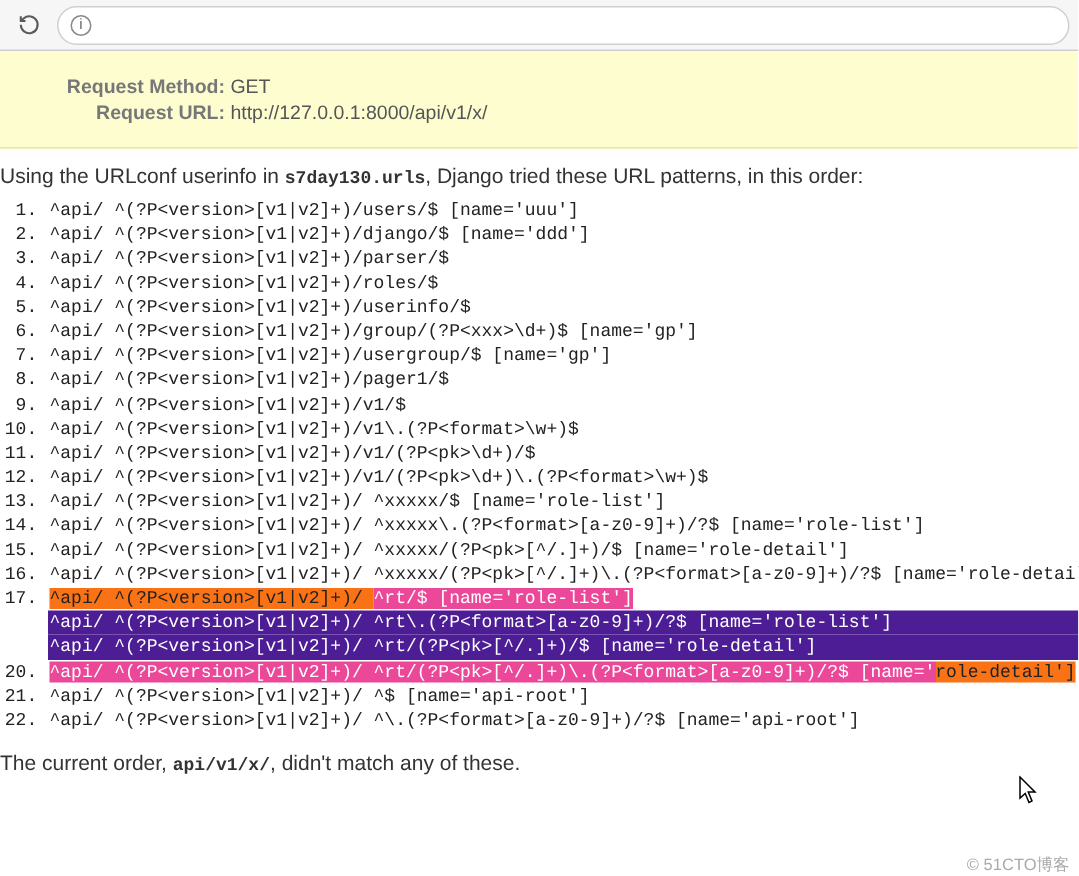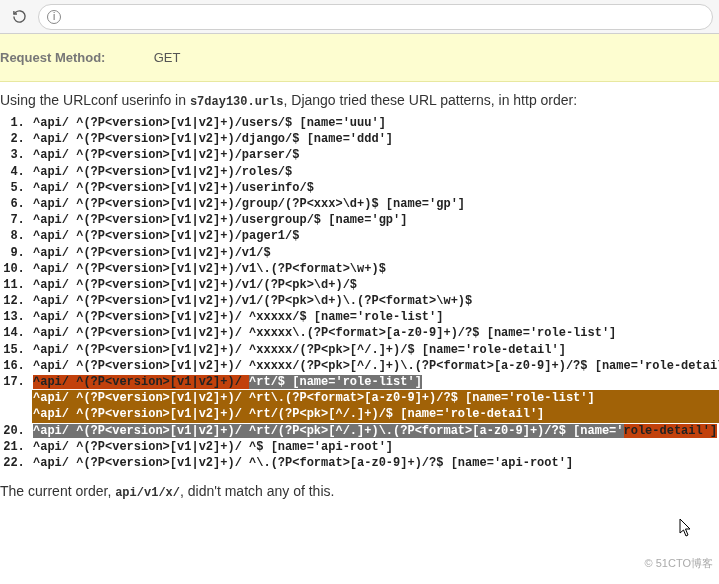--- a/index.html
+++ b/index.html
@@ -68,20 +68,21 @@
     color: #888;
   }
   .meta {
     font-size: 13px;
     color: #555;
   }
   .meta-row { margin: 2px 0; }
   .meta-lbl {
     display: inline-block;
     width: 150px;
+    text-align: right;
     font-weight: bold;
     color: #777;
   }
   .explain {
     font-size: 14px;
     color: #333;
     padding: 10px 0 4px 0;
     margin-left: -14px;
     padding-left: 14px;
   }
@@ -91,45 +92,45 @@
     font-weight: bold;
   }
   ol.patterns {
     margin: 2px 0 6px 10px;
     padding-left: 22px;
     font-family: "Courier New", Courier, monospace;
     font-size: 12px;
     line-height: 1.35;
     color: #222;
   }
-  ol.patterns li { padding: 0 1px; white-space: pre; font-weight: bold; }
+  ol.patterns li { padding: 0 1px; white-space: pre; }
   ol.patterns li.sel {
-    background: #a16207;
+    background: #4c1d95;
     color: #fff;
   }
-  ol.patterns li.sel-partial .plain { background:#c2410c; color:#222; }
-  ol.patterns li.sel-partial .hl { background:#737373; color:#fff; }
+  ol.patterns li.sel-partial .plain { background:#f97316; color:#222; }
+  ol.patterns li.sel-partial .hl { background:#ec4899; color:#fff; }
   .footer-line {
     font-size: 14px;
     color: #333;
     padding-top: 6px;
     margin-left: -14px;
     padding-left: 14px;
   }
   .cursor {
     position: absolute;
     right: 26px;
     bottom: 42px;
     font-size: 16px;
     color: #222;
   }
   .watermark {
     position: absolute;
     right: 6px;
-    bottom: 13px;
+    bottom: 0;
     font-size: 11px;
     color: #aaa;
   }
   .content-clip {
     overflow: hidden;
     height: 550px;
     padding-left: 0;
   }
 </style>
 </head>
@@ -148,25 +149,29 @@
 </div>
 
 <div class="content-clip">
 
   <div class="header">
     <div class="meta">
       <div class="meta-row">
         <span class="meta-lbl">Request Method:</span>
         <span>GET</span>
       </div>
+      <div class="meta-row">
+        <span class="meta-lbl">Request URL:</span>
+        <span>http://127.0.0.1:8000/api/v1/x/</span>
+      </div>
     </div>
   </div>
 
   <div class="explain">
-    <span>Using the URLconf userinfo in </span><code>s7day130.urls</code><span>, Django tried these URL patterns, in http order:</span>
+    <span>Using the URLconf userinfo in </span><code>s7day130.urls</code><span>, Django tried these URL patterns, in this order:</span>
   </div>
 
   <ol class="patterns">
     <li>^api/ ^(?P&lt;version&gt;[v1|v2]+)/users/$ [name='uuu']</li>
     <li>^api/ ^(?P&lt;version&gt;[v1|v2]+)/django/$ [name='ddd']</li>
     <li>^api/ ^(?P&lt;version&gt;[v1|v2]+)/parser/$</li>
     <li>^api/ ^(?P&lt;version&gt;[v1|v2]+)/roles/$</li>
     <li>^api/ ^(?P&lt;version&gt;[v1|v2]+)/userinfo/$</li>
     <li>^api/ ^(?P&lt;version&gt;[v1|v2]+)/group/(?P&lt;xxx&gt;\d+)$ [name='gp']</li>
     <li>^api/ ^(?P&lt;version&gt;[v1|v2]+)/usergroup/$ [name='gp']</li>
@@ -181,21 +186,21 @@
     <li>^api/ ^(?P&lt;version&gt;[v1|v2]+)/ ^xxxxx/(?P&lt;pk&gt;[^/.]+)\.(?P&lt;format&gt;[a-z0-9]+)/?$ [name='role-detail']</li>
     <li class="sel-partial"><span class="plain">^api/ ^(?P&lt;version&gt;[v1|v2]+)/ </span><span class="hl">^rt/$ [name='role-list']</span></li>
     <li class="sel">^api/ ^(?P&lt;version&gt;[v1|v2]+)/ ^rt\.(?P&lt;format&gt;[a-z0-9]+)/?$ [name='role-list']</li>
     <li class="sel">^api/ ^(?P&lt;version&gt;[v1|v2]+)/ ^rt/(?P&lt;pk&gt;[^/.]+)/$ [name='role-detail']</li>
     <li class="sel-partial"><span class="hl">^api/ ^(?P&lt;version&gt;[v1|v2]+)/ ^rt/(?P&lt;pk&gt;[^/.]+)\.(?P&lt;format&gt;[a-z0-9]+)/?$ [name='</span><span class="plain">role-detail']</span></li>
     <li>^api/ ^(?P&lt;version&gt;[v1|v2]+)/ ^$ [name='api-root']</li>
     <li>^api/ ^(?P&lt;version&gt;[v1|v2]+)/ ^\.(?P&lt;format&gt;[a-z0-9]+)/?$ [name='api-root']</li>
   </ol>
 
   <div class="footer-line">
-    <span>The current order, </span><code>api/v1/x/</code><span>, didn't match any of this.</span>
+    <span>The current order, </span><code>api/v1/x/</code><span>, didn't match any of these.</span>
   </div>
 </div>
 
 <div class="cursor">
   <svg width="14" height="20" viewBox="0 0 14 20">
     <path d="M1 1 L1 15 L4.5 12 L7 18 L9 17 L6.5 11 L11 11 Z" fill="#fff" stroke="#000" stroke-width="1"></path>
   </svg>
 </div>
 <div class="watermark">© 51CTO博客</div>
 

